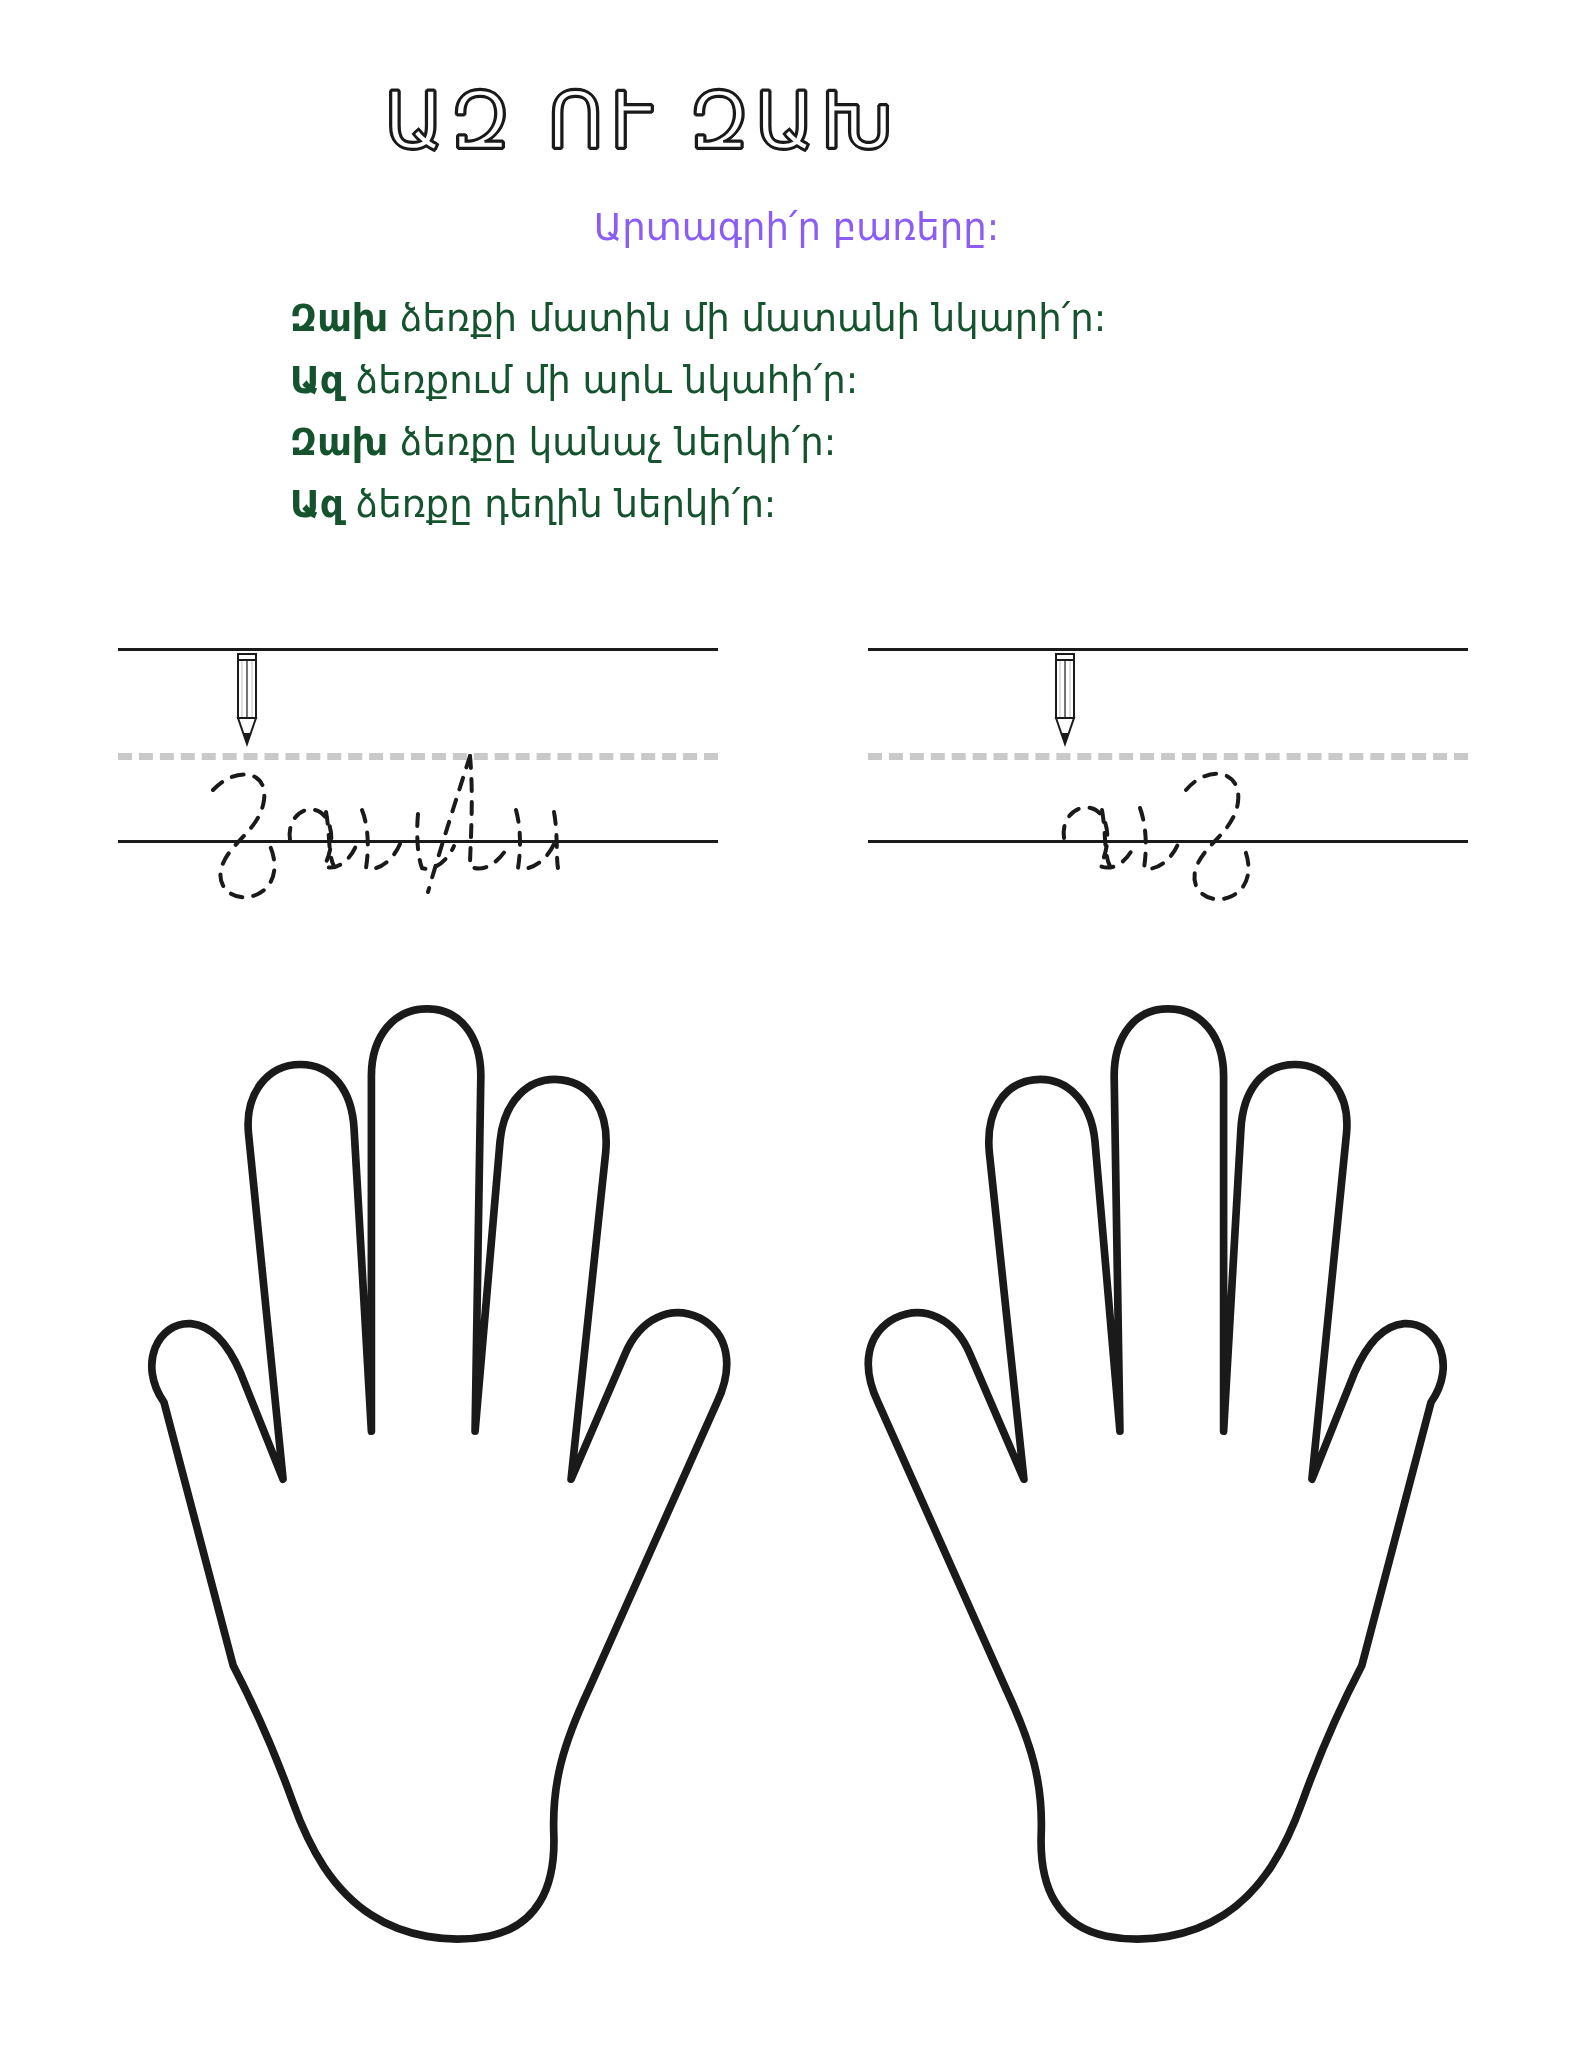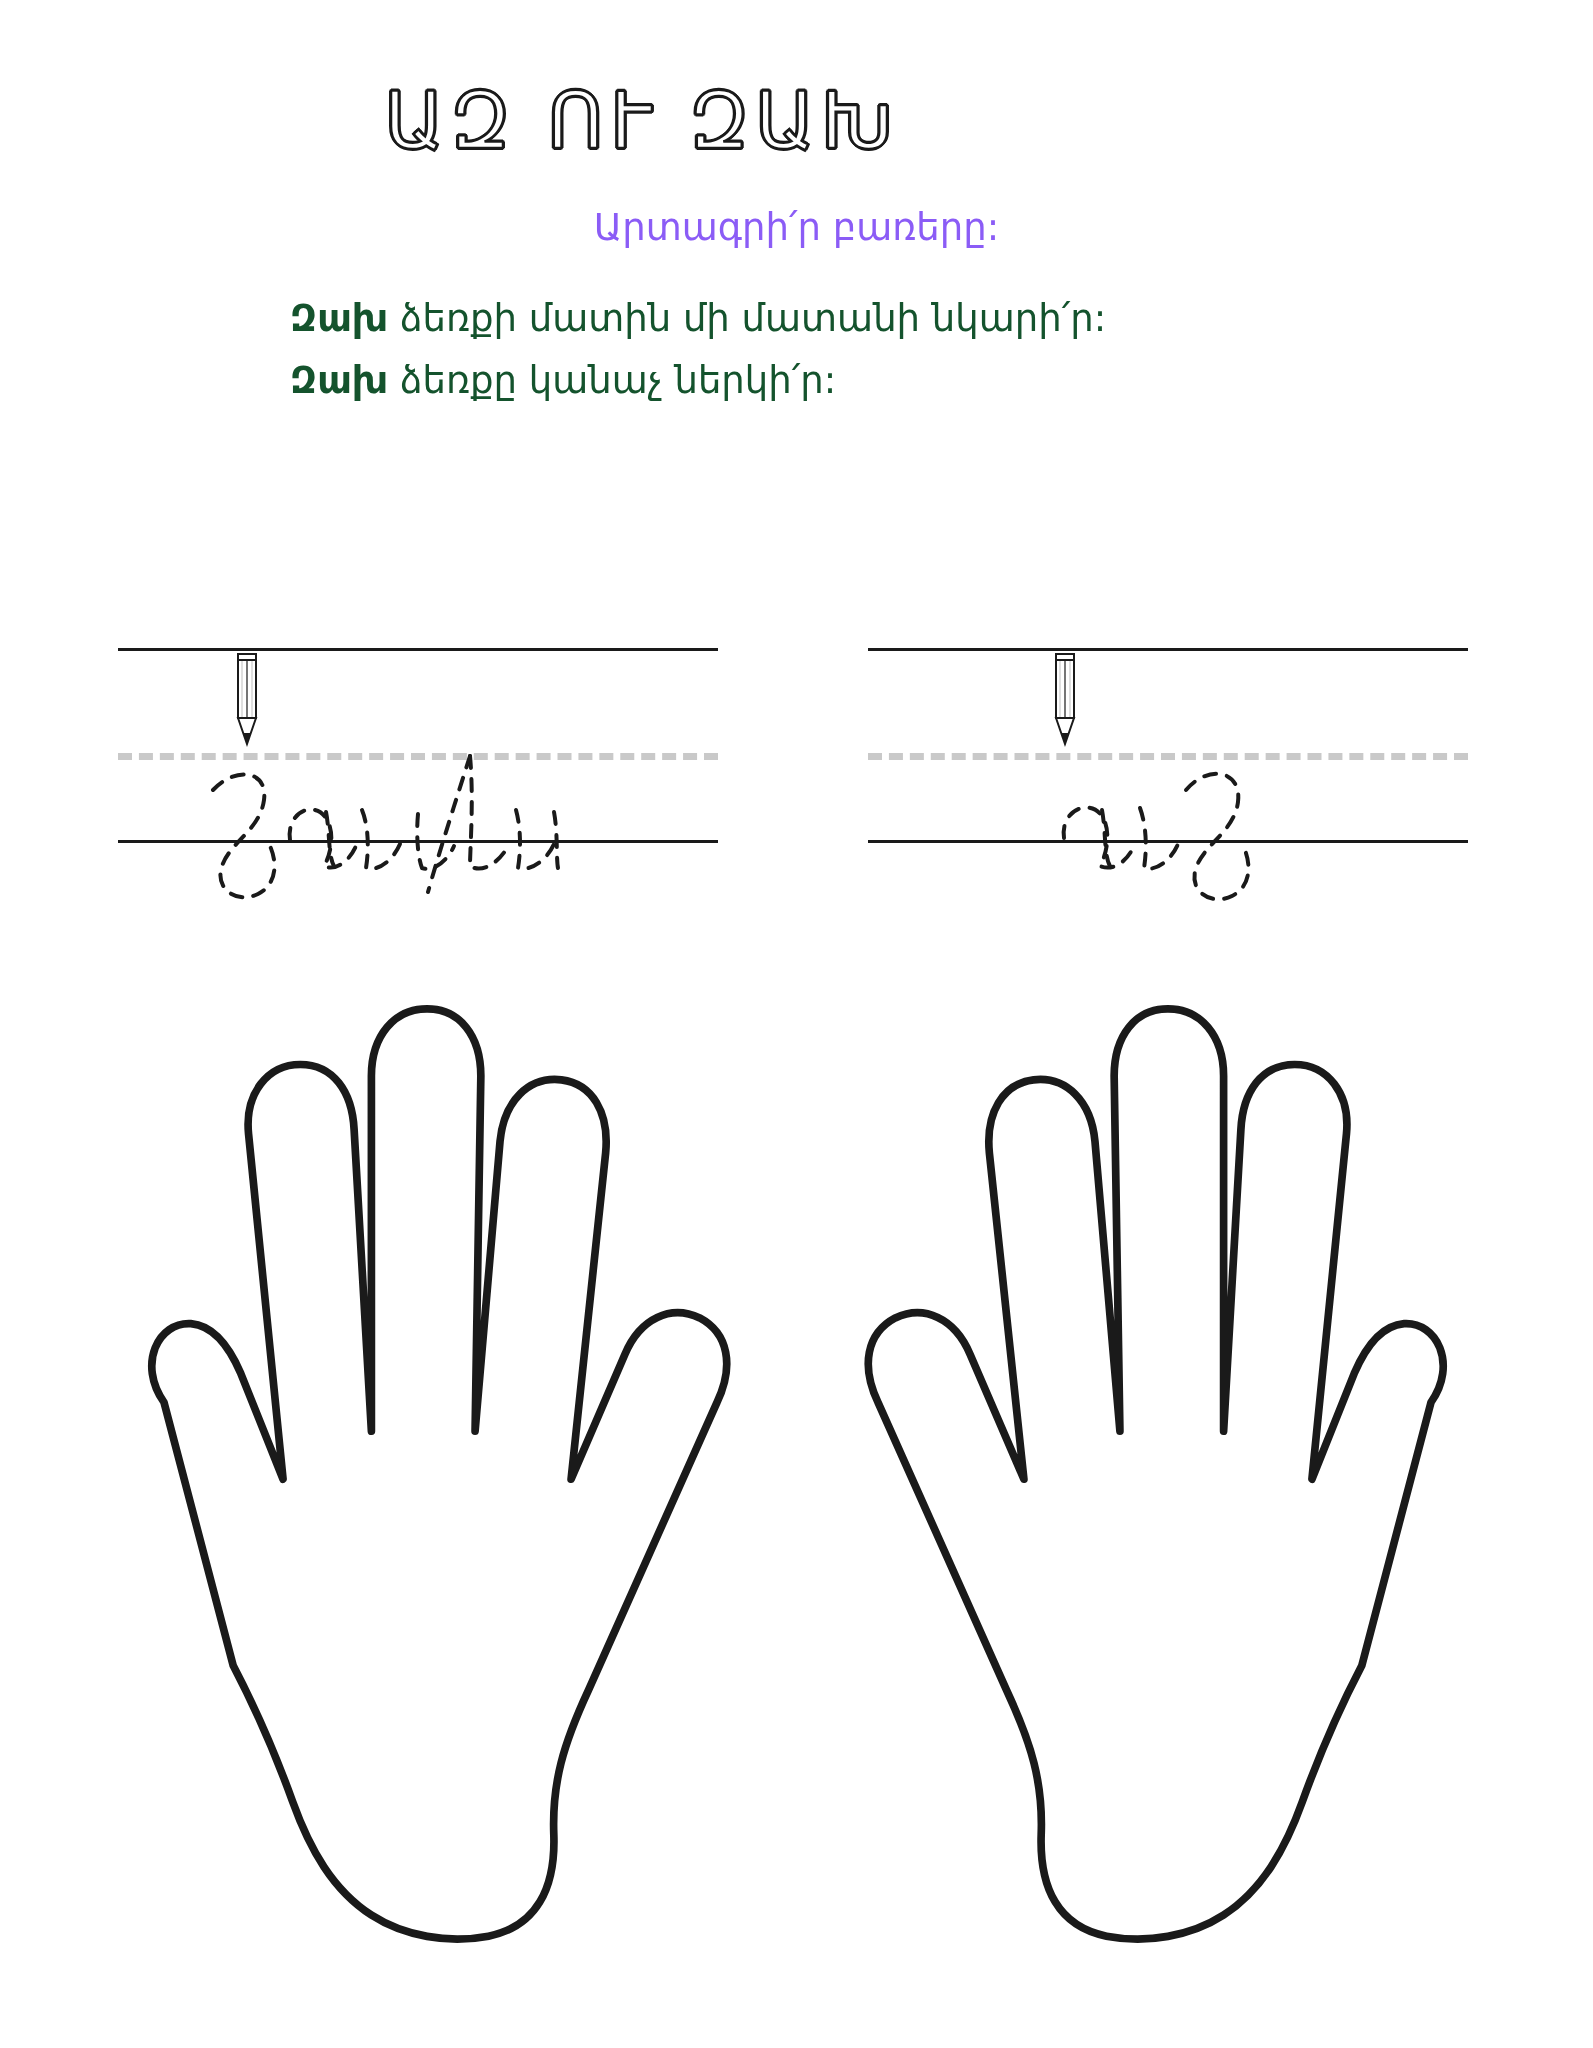--- a/index.html
+++ b/index.html
@@ -151,21 +151,27 @@
 
   <div class="title">ԱԶ ՈՒ ԶԱԽ</div>
 
   <div class="subtitle">Արտագրի՛ր բառերը:</div>
 
   <div class="instructions">
     <div class="instr-line">
       <span class="kw">Զախ</span><span> ձեռքի մատին մի մատանի նկարի՛ր:</span>
     </div>
     <div class="instr-line">
+      <span class="kw">Ազ</span><span> ձեռքում մի արև նկահի՛ր:</span>
+    </div>
+    <div class="instr-line">
       <span class="kw">Զախ</span><span> ձեռքը կանաչ ներկի՛ր:</span>
+    </div>
+    <div class="instr-line">
+      <span class="kw">Ազ</span><span> ձեռքը դեղին ներկի՛ր:</span>
     </div>
   </div>
 
   <div class="trace-zone">
 
     <div class="trace-box left">
       <div class="rule-top"></div>
       <div class="rule-mid"></div>
       <div class="rule-bottom"></div>
 

